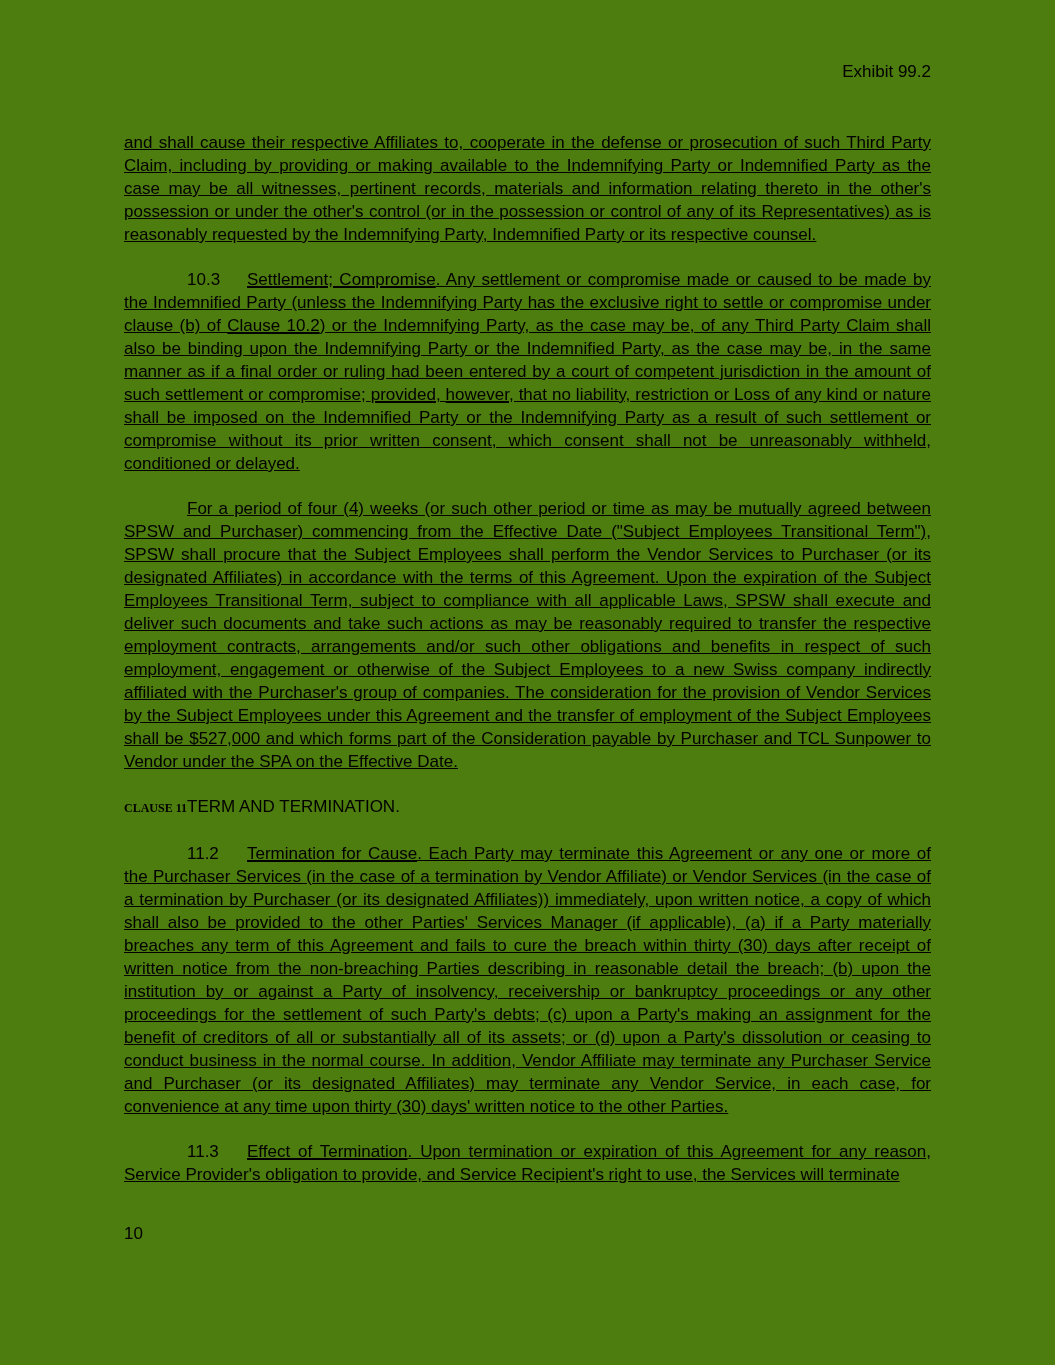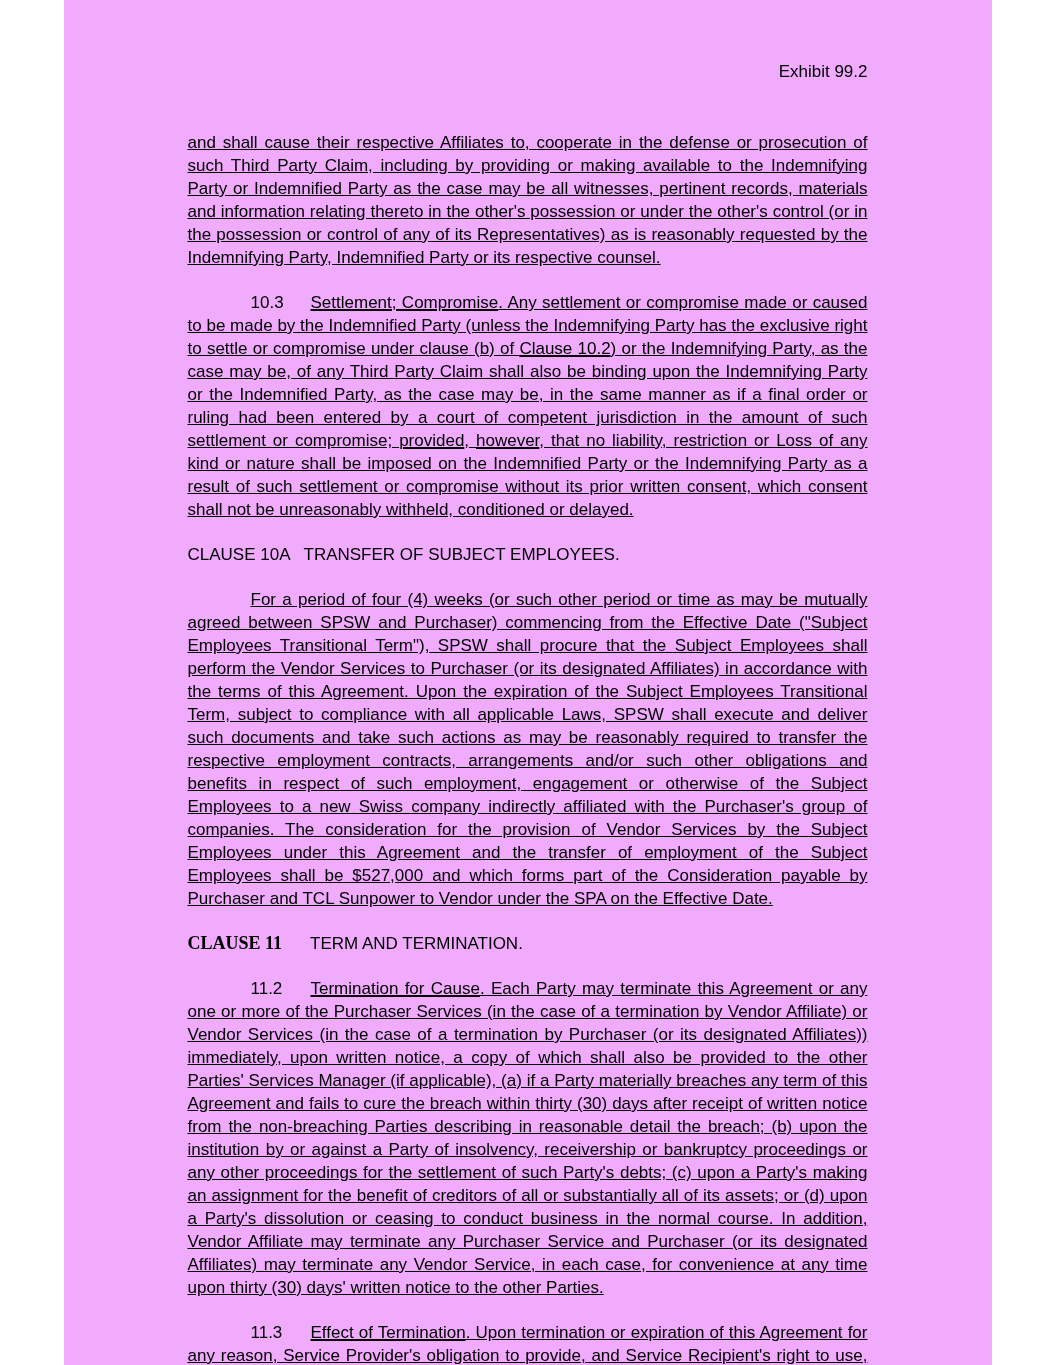--- a/index.html
+++ b/index.html
@@ -1,63 +1,61 @@
 <!DOCTYPE html>
 <html><head>
 <meta charset="utf-8">
 <style>
   html, body { margin: 0; padding: 0; background: #ffffff; }
   .page {
     position: relative;
-    width: 928px;
+    width: 1055px;
     height: 1365px;
     box-sizing: border-box;
     margin: 0 auto;
     padding: 60px 124px 0 124px;
-    background: #f0abfc;
+    background: #4d7c0f;
     color: #000000;
     font-family: "Liberation Sans", sans-serif;
     font-size: 17px;
     line-height: 23px;
     overflow: hidden;
   }
   .exhibit {
     text-align: right;
     margin: 0 0 48px 0;
   }
   p.block { margin: 0 0 22px 0; }
   .just { text-align: justify; text-decoration: underline; }
   .indent { text-indent: 63px; }
   .secnum { display: inline-block; min-width: 35px; margin-right: 25px; text-indent: 0; }
   .u { text-decoration: underline; text-underline-offset: 2px; }
   .clause-heading { margin: 0 0 22px 0; }
   .h-label-10a { margin-right: 13px; }
   .h-label-11 {
     font-family: "Liberation Serif", serif;
     font-weight: bold;
-    font-size: 18px;
-    margin-right: 28px;
+    font-size: 12px;
   }
   .pagenum {
     text-align: left;
     margin-top: 36px;
   }
 </style>
 </head>
 <body>
 
 <div class="page">
 
   <div class="exhibit">Exhibit 99.2</div>
 
   <p class="block just">and shall cause their respective Affiliates to, cooperate in the defense or prosecution of such Third Party Claim, including by providing or making available to the Indemnifying Party or Indemnified Party as the case may be all witnesses, pertinent records, materials and information relating thereto in the other's possession or under the other's control (or in the possession or control of any of its Representatives) as is reasonably requested by the Indemnifying Party, Indemnified Party or its respective counsel.</p>
 
   <p class="block just indent"><span class="secnum">10.3</span><span class="u">Settlement; Compromise</span><span>. Any settlement or compromise made or caused to be made by the Indemnified Party (unless the Indemnifying Party has the exclusive right to settle or compromise under clause (b) of </span><span class="u">Clause 10.2</span><span>) or the Indemnifying Party, as the case may be, of any Third Party Claim shall also be binding upon the Indemnifying Party or the Indemnified Party, as the case may be, in the same manner as if a final order or ruling had been entered by a court of competent jurisdiction in the amount of such settlement or compromise; </span><span class="u">provided</span><span>, </span><span class="u">however</span><span>, that no liability, restriction or Loss of any kind or nature shall be imposed on the Indemnified Party or the Indemnifying Party as a result of such settlement or compromise without its prior written consent, which consent shall not be unreasonably withheld, conditioned or delayed.</span></p>
 
-  <p class="block clause-heading"><span class="h-label-10a">CLAUSE 10A</span><span>TRANSFER OF SUBJECT EMPLOYEES.</span></p>
 
   <p class="block just indent">For a period of four (4) weeks (or such other period or time as may be mutually agreed between SPSW and Purchaser) commencing from the Effective Date ("Subject Employees Transitional Term"), SPSW shall procure that the Subject Employees shall perform the Vendor Services to Purchaser (or its designated Affiliates) in accordance with the terms of this Agreement. Upon the expiration of the Subject Employees Transitional Term, subject to compliance with all applicable Laws, SPSW shall execute and deliver such documents and take such actions as may be reasonably required to transfer the respective employment contracts, arrangements and/or such other obligations and benefits in respect of such employment, engagement or otherwise of the Subject Employees to a new Swiss company indirectly affiliated with the Purchaser's group of companies. The consideration for the provision of Vendor Services by the Subject Employees under this Agreement and the transfer of employment of the Subject Employees shall be $527,000 and which forms part of the Consideration payable by Purchaser and TCL Sunpower to Vendor under the SPA on the Effective Date.</p>
 
   <p class="block clause-heading"><span class="h-label-11">CLAUSE 11</span><span>TERM AND TERMINATION.</span></p>
 
 
   <p class="block just indent"><span class="secnum">11.2</span><span class="u">Termination for Cause</span><span>. Each Party may terminate this Agreement or any one or more of the Purchaser Services (in the case of a termination by Vendor Affiliate) or Vendor Services (in the case of a termination by Purchaser (or its designated Affiliates)) immediately, upon written notice, a copy of which shall also be provided to the other Parties' Services Manager (if applicable), (a) if a Party materially breaches any term of this Agreement and fails to cure the breach within thirty (30) days after receipt of written notice from the non-breaching Parties describing in reasonable detail the breach; (b) upon the institution by or against a Party of insolvency, receivership or bankruptcy proceedings or any other proceedings for the settlement of such Party's debts; (c) upon a Party's making an assignment for the benefit of creditors of all or substantially all of its assets; or (d) upon a Party's dissolution or ceasing to conduct business in the normal course. In addition, Vendor Affiliate may terminate any Purchaser Service and Purchaser (or its designated Affiliates) may terminate any Vendor Service, in each case, for convenience at any time upon thirty (30) days' written notice to the other Parties.</span></p>
 
   <p class="block just indent"><span class="secnum">11.3</span><span class="u">Effect of Termination</span><span>. Upon termination or expiration of this Agreement for any reason, Service Provider's obligation to provide, and Service Recipient's right to use, the Services will terminate</span></p>
 

